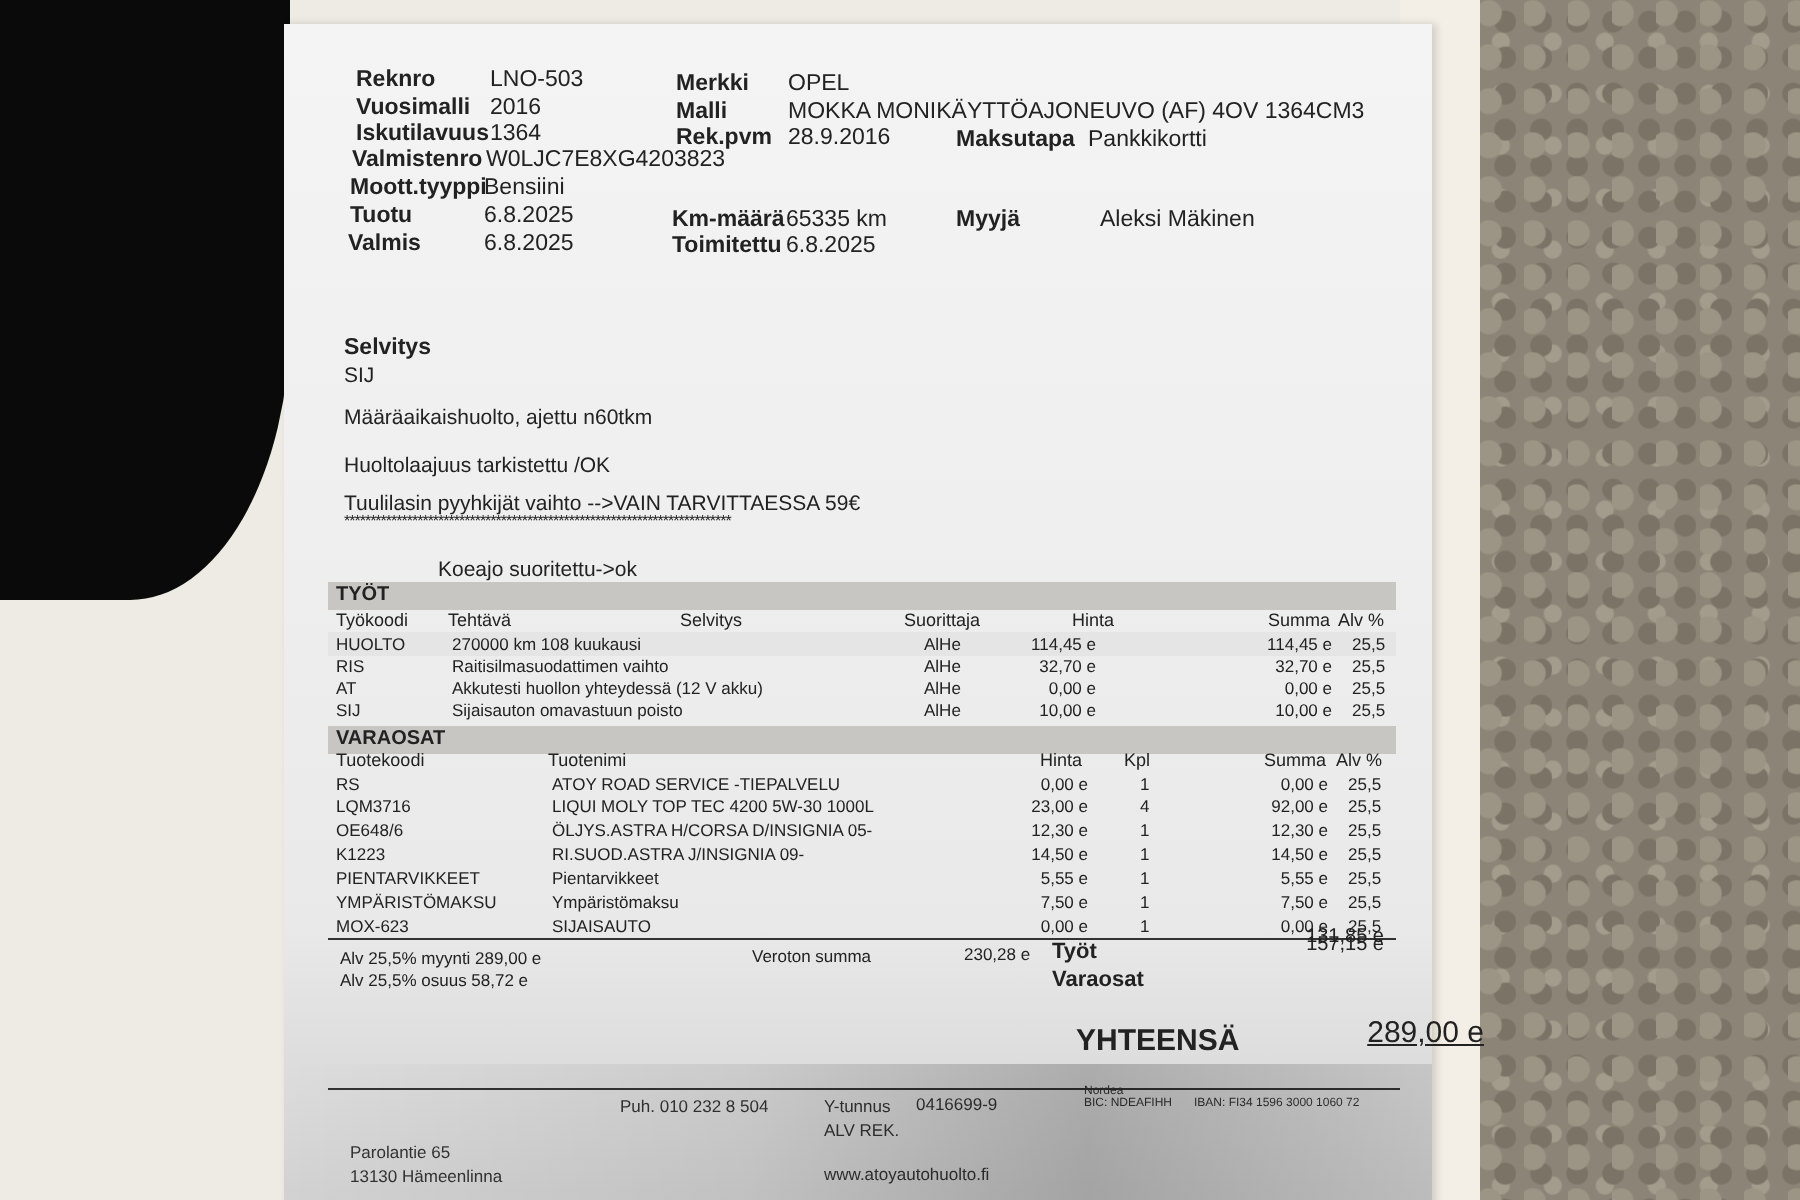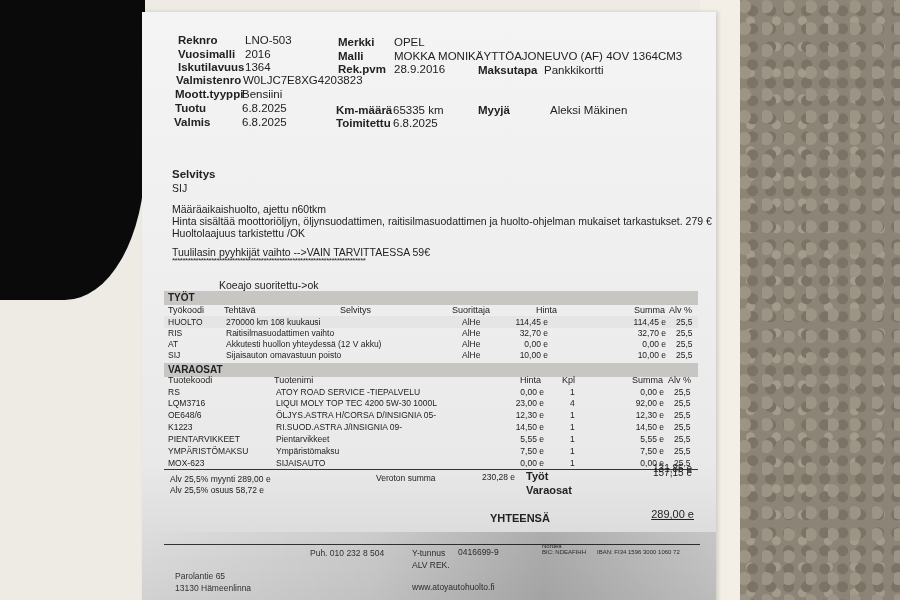--- a/index.html
+++ b/index.html
@@ -53,21 +53,21 @@
     background: #c8c6c3; font-weight: bold; font-size: 10px; padding-left: 4px; line-height: 14px;
   }
   .tbl { position: absolute; font-size: 8.5px; white-space: nowrap; }
   .tbl .row { position: absolute; left: 0; height: 12px; line-height: 12px; }
   .tbl .c { position: absolute; }
   .tbl .th { text-decoration: underline; font-size: 9px; }
   .r { text-align: right; }
   .hr { position: absolute; left: 22px; width: 534px; height: 1px; background: #333; }
   .tot { position: absolute; font-size: 8.5px; white-space: nowrap; }
   .big { font-size: 11px; font-weight: bold; }
-  .grand { font-size: 11px; font-weight: bold; }
+  .grand { font-size: 15px; font-weight: bold; margin-left: 48px; }
   .foot { position: absolute; font-size: 8.5px; white-space: nowrap; color: #333; }
   .tiny { font-size: 6px; }
 </style>
 </head>
 <body>
 
 <div class="table-white"></div>
 <div class="under-sheet"></div>
 <div class="carpet"></div>
 <div class="black-cloth"></div>
@@ -102,21 +102,20 @@
     <span class="val" style="left:251px;top:91px;">65335 km</span>
     <span class="lbl" style="left:336px;top:91px;">Myyjä</span>
     <span class="val" style="left:408px;top:91px;text-align:center;">Aleksi Mäkinen</span>
     <span class="lbl" style="left:194px;top:104px;text-align:center;">Toimitettu</span>
     <span class="val" style="left:251px;top:104px;">6.8.2025</span>
   </div>
 
   <div class="sec sec-title" style="top:156px;">Selvitys</div>
   <div class="sec" style="top:170px;">SIJ</div>
   <div class="sec" style="top:191px;">Määräaikaishuolto, ajettu n60tkm</div>
-  <div class="sec" style="top:203px;">Hinta sisältää moottoriöljyn, öljynsuodattimen, raitisilmasuodattimen ja huolto-ohjelman mukaiset tarkastukset. 279 €</div>
   <div class="sec" style="top:215px;">Huoltolaajuus tarkistettu /OK</div>
   <div class="sec" style="top:234px;">Tuulilasin pyyhkijät vaihto --&gt;VAIN TARVITTAESSA 59€</div>
   <div class="sec stars" style="top:246px;">**************************************************************************</div>
   <div class="sec" style="top:267px;padding-left:47px;">Koeajo suoritettu-&gt;ok</div>
 
   <div class="band" style="top:279px;">TYÖT</div>
   <div class="tbl" style="left:22px;top:292px;width:534px;">
     <div class="row th" style="top:0;width:534px;">
       <span class="c" style="left:4px;">Työkoodi</span>
       <span class="c" style="left:60px;">Tehtävä</span>

